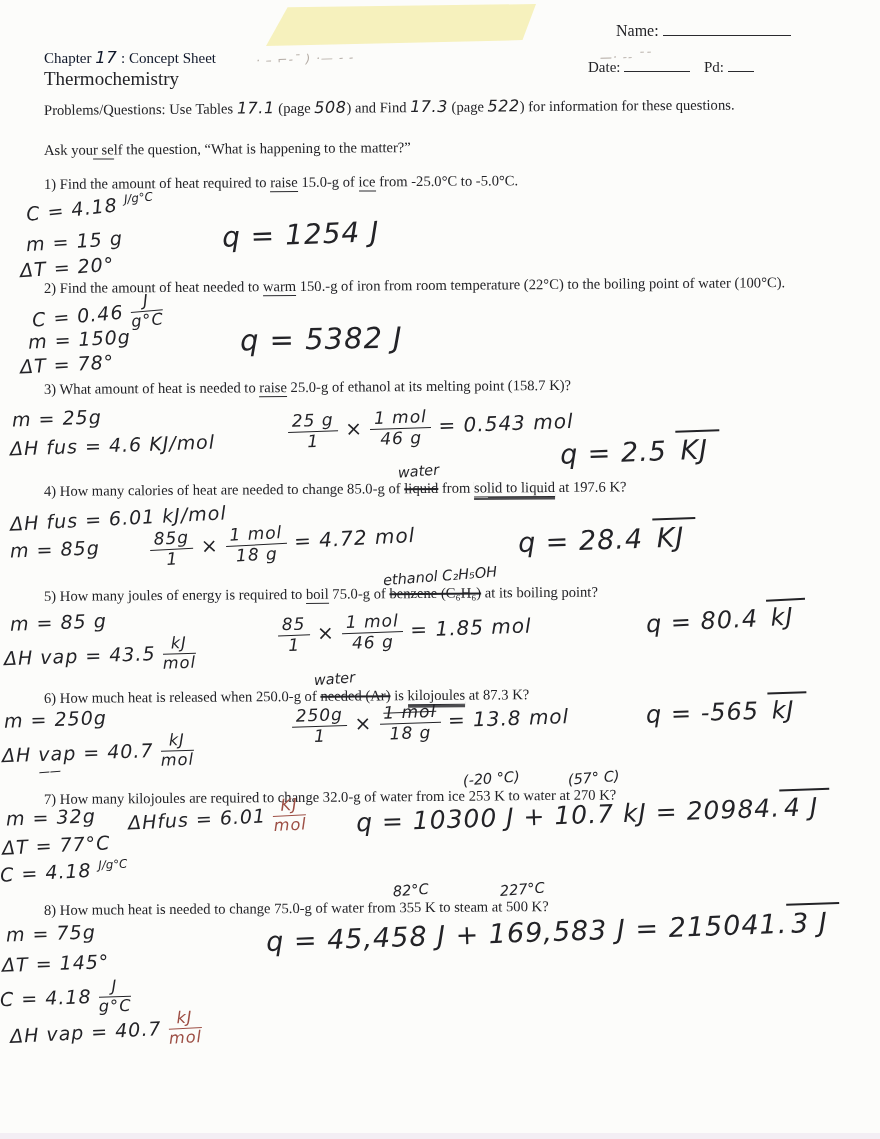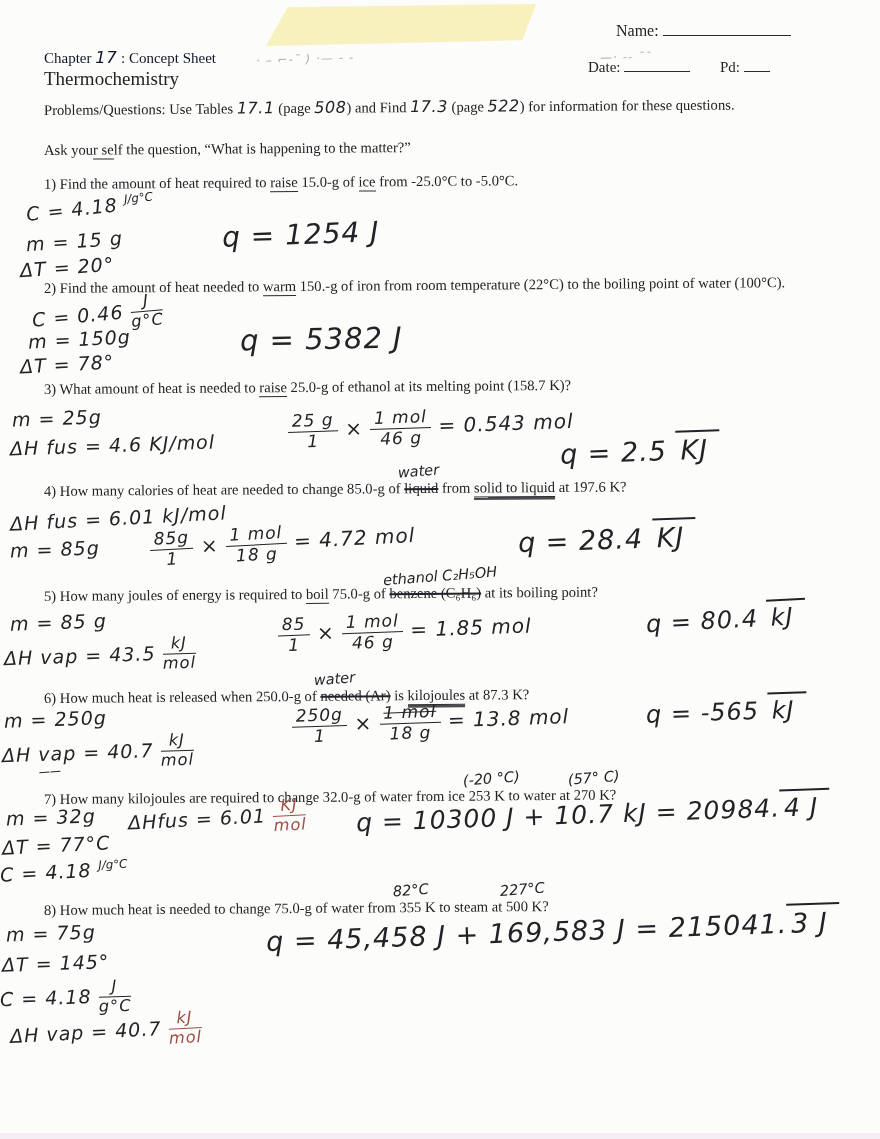--- a/index.html
+++ b/index.html
@@ -34,21 +34,21 @@
   .hw .over{border-top:2px solid currentColor;padding:2px 12px 0 4px;}
   .hw .sup{vertical-align:super;font-size:.62em;letter-spacing:0;}
   .hw .st{text-decoration:line-through;}
   
   .chapter{position:absolute;left:44px;top:48px;font-size:15px;color:#0f172a;}
   .subject{position:absolute;left:44px;top:68px;font-size:19px;}
   .name-row{position:absolute;left:616px;top:22px;font-size:16px;}
   .date-row{position:absolute;left:588px;top:58px;font-size:15px;}
   .blank{display:inline-block;border-bottom:1.2px solid #2a2a2e;height:13px;vertical-align:baseline;}
   .w128{width:128px;}.w66{width:66px;}.w26{width:26px;}
-  .pd-label{margin-left:26px;}
+  .pd-label{margin-left:10px;}
   .highlight{
     position:absolute;left:266px;top:4px;width:270px;height:42px;
     background:var(--highlight,#f6f1bd);
     clip-path:polygon(8% 8%,100% 0,95% 86%,0 100%);
   }
   .bottom-edge{position:absolute;left:0;right:0;bottom:0;height:6px;background:#f3eef4;}
 </style>
 </head>
 <body>
 

